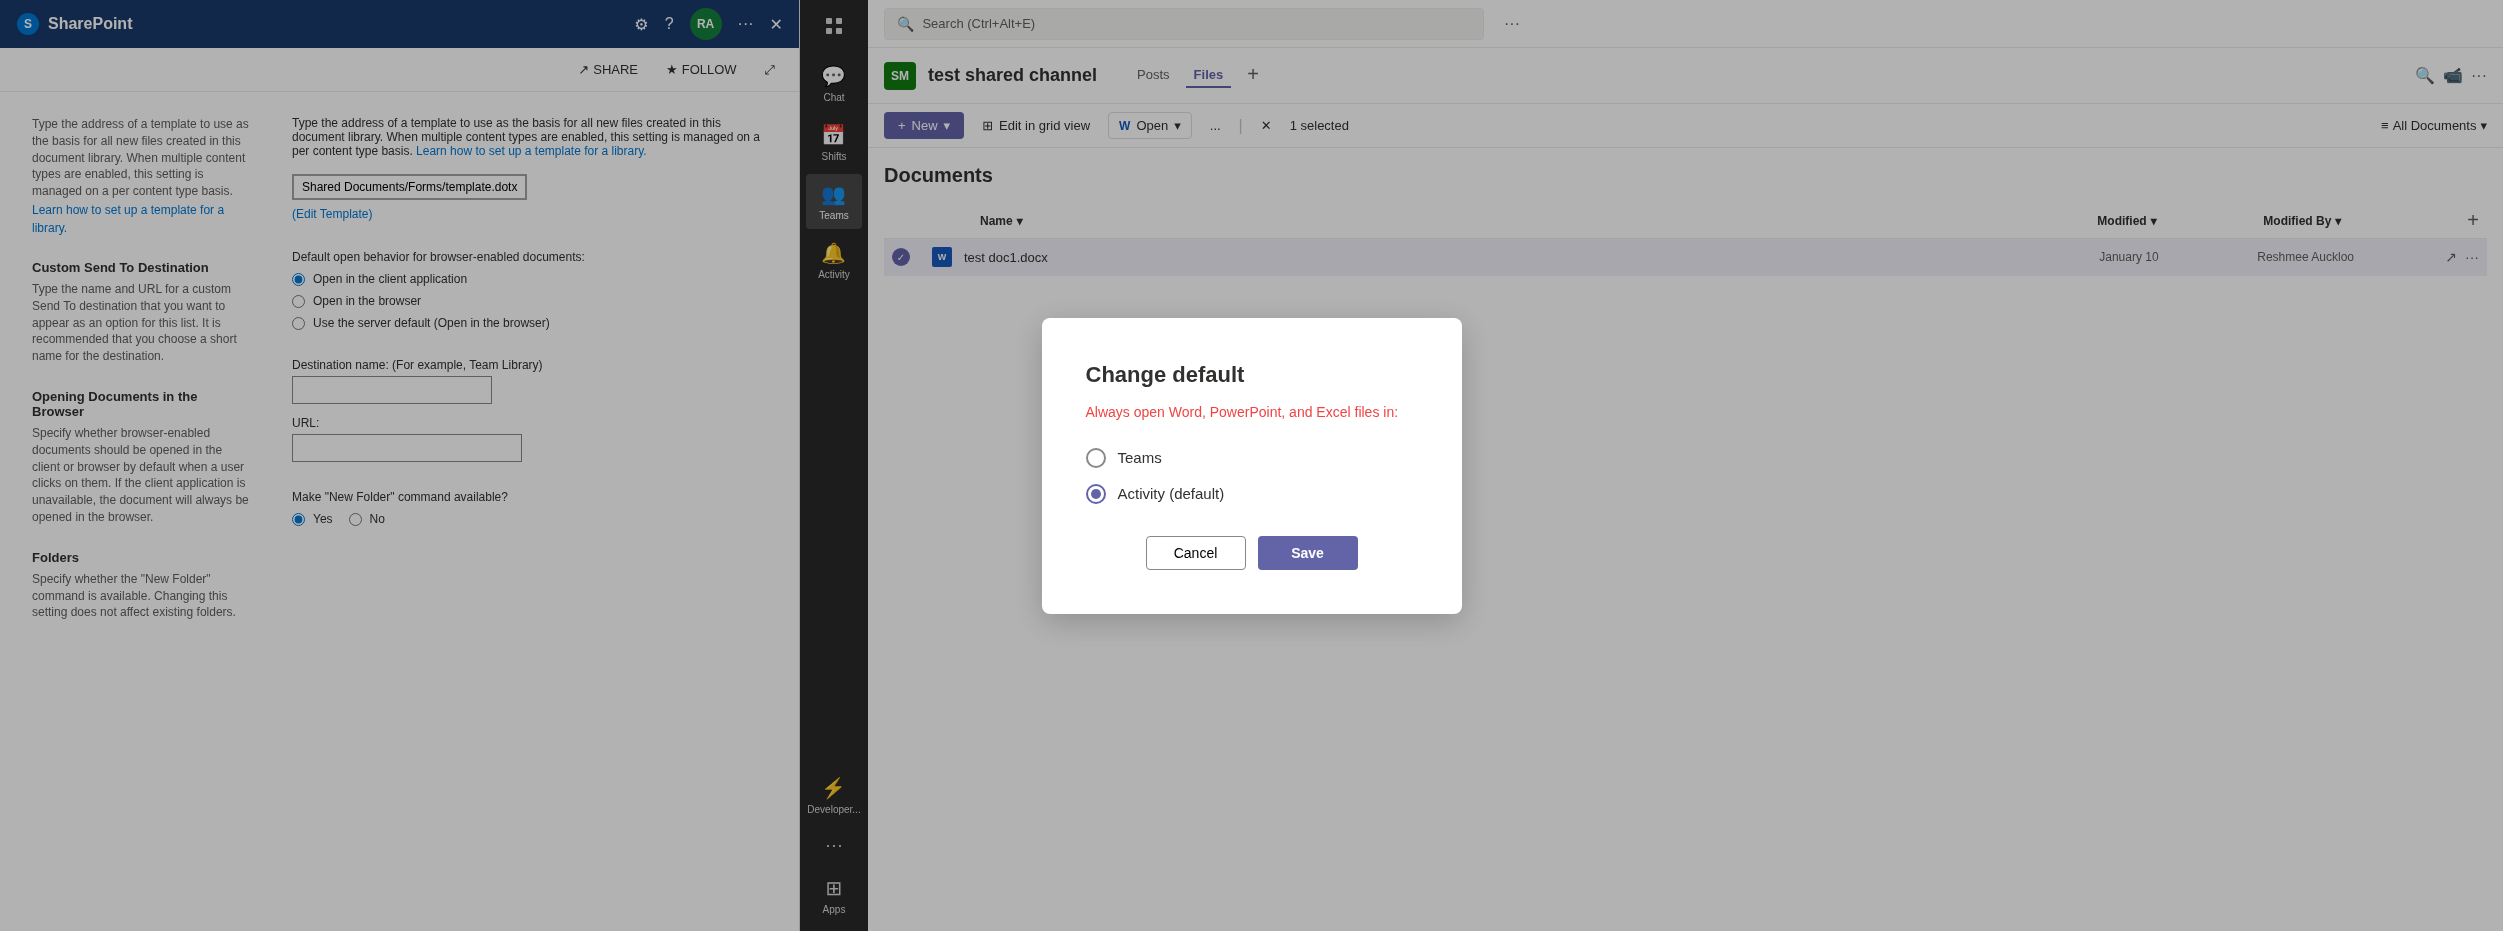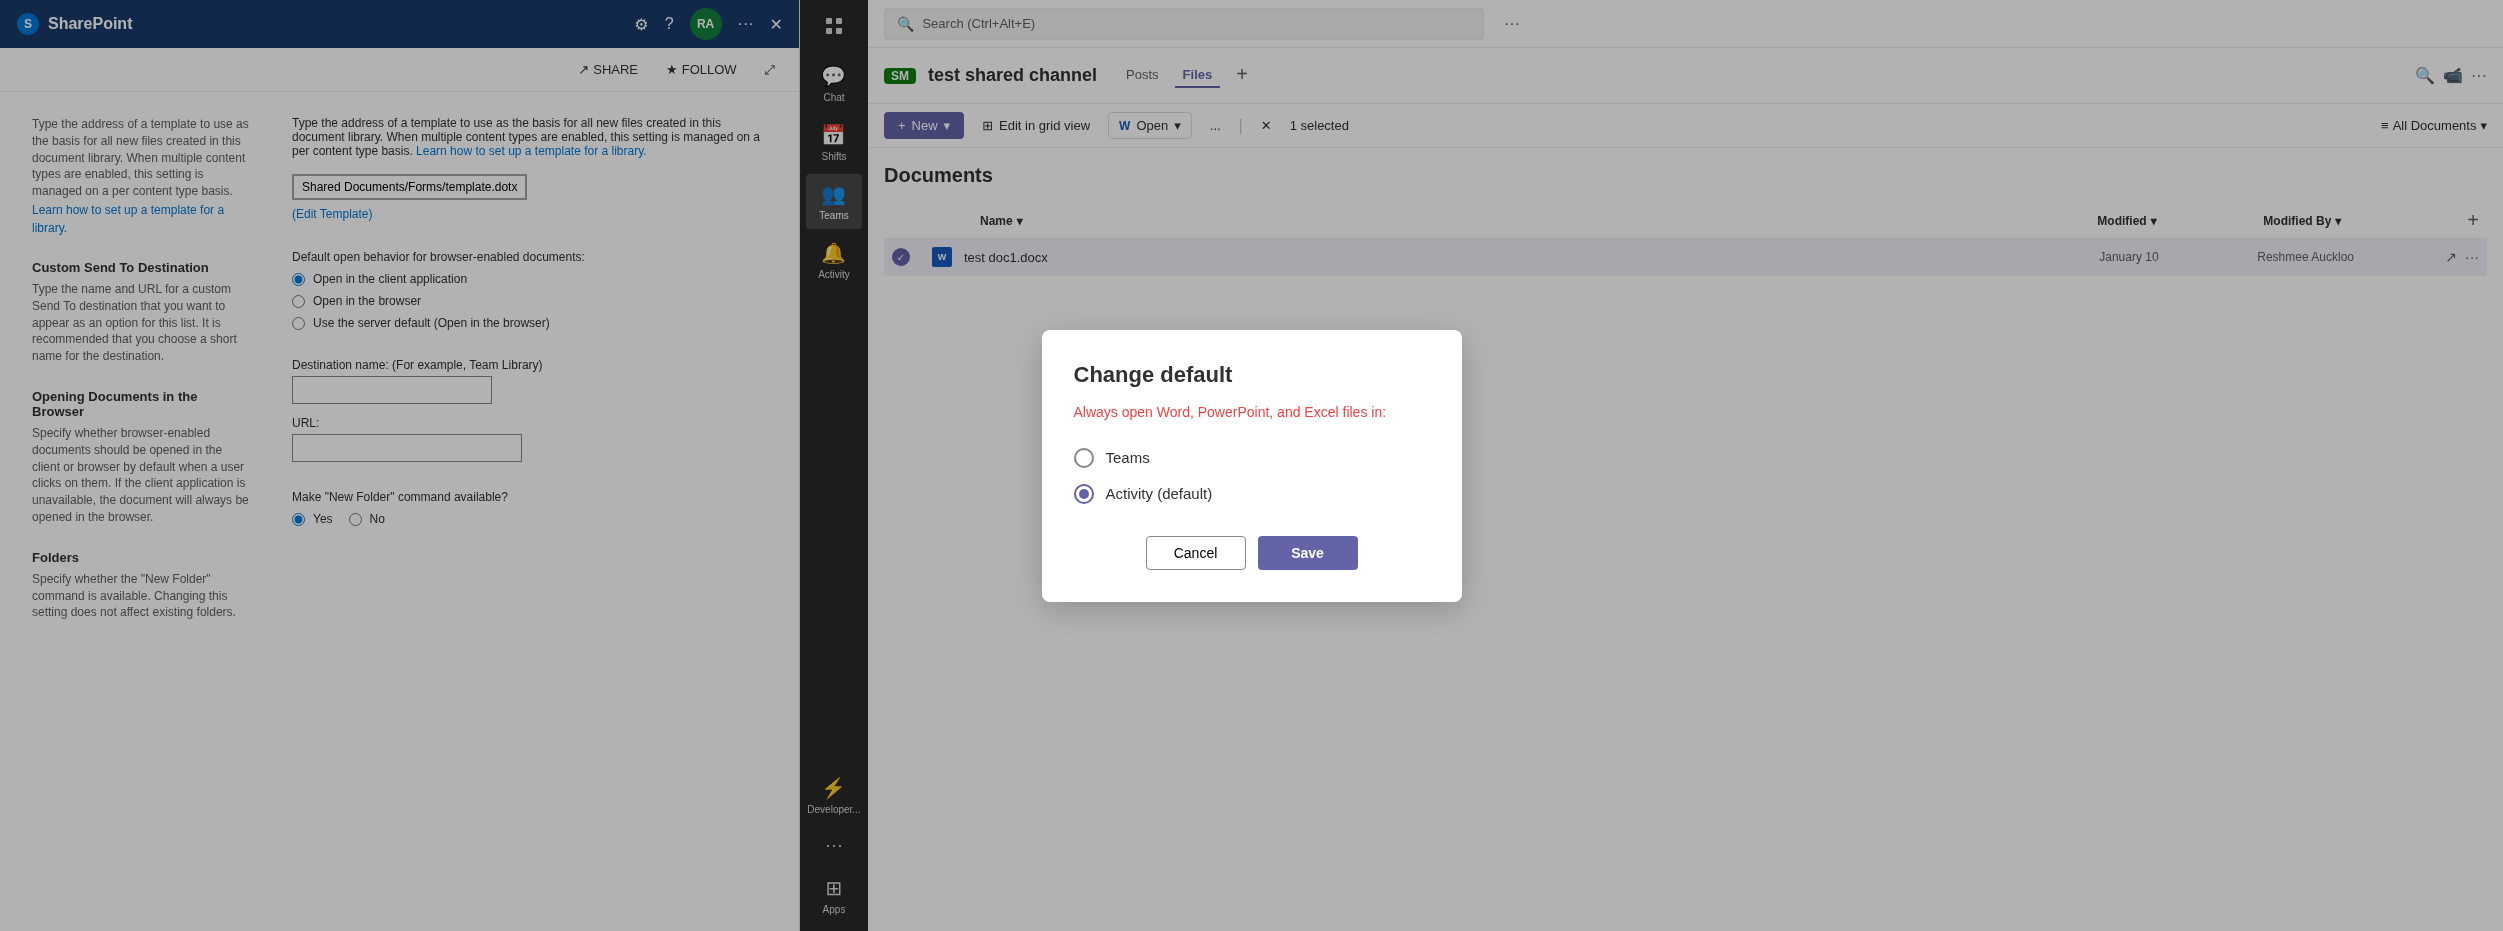--- a/index.html
+++ b/index.html
@@ -276,39 +276,39 @@
     .channel-header {
       display: flex;
       align-items: center;
       padding: 8px 16px;
       gap: 12px;
       border-bottom: 1px solid #edebe9;
       height: 56px;
     }
     .channel-avatar {
       width: 32px;
-      height: 16px;
+      height: 28px;
       border-radius: 4px;
       background: #107c10;
       color: white;
       display: flex;
       align-items: center;
       justify-content: center;
       font-size: 12px;
       font-weight: 600;
     }
     .channel-name {
       font-size: 18px;
       font-weight: 600;
       color: #323130;
     }
     .channel-tabs {
       display: flex;
       gap: 8px;
-      margin-left: 9px;
+      margin-left: 20px;
     }
     .channel-tab {
       font-size: 13px;
       color: #616161;
       padding: 4px 8px;
       cursor: pointer;
     }
     .channel-tab.active {
       color: #6264a7;
       border-bottom: 2px solid #6264a7;
@@ -516,21 +516,21 @@
       bottom: 0;
       background: rgba(0,0,0,0.3);
       display: flex;
       align-items: center;
       justify-content: center;
       z-index: 1000;
     }
     .modal {
       background: #fff;
       border-radius: 8px;
-      padding: 32px;
+      padding: 44px;
       width: 420px;
       box-shadow: 0 8px 32px rgba(0,0,0,0.2);
     }
     .modal-title {
       font-size: 22px;
       font-weight: 600;
       color: #323130;
       margin-bottom: 16px;
     }
     .modal-subtitle {

